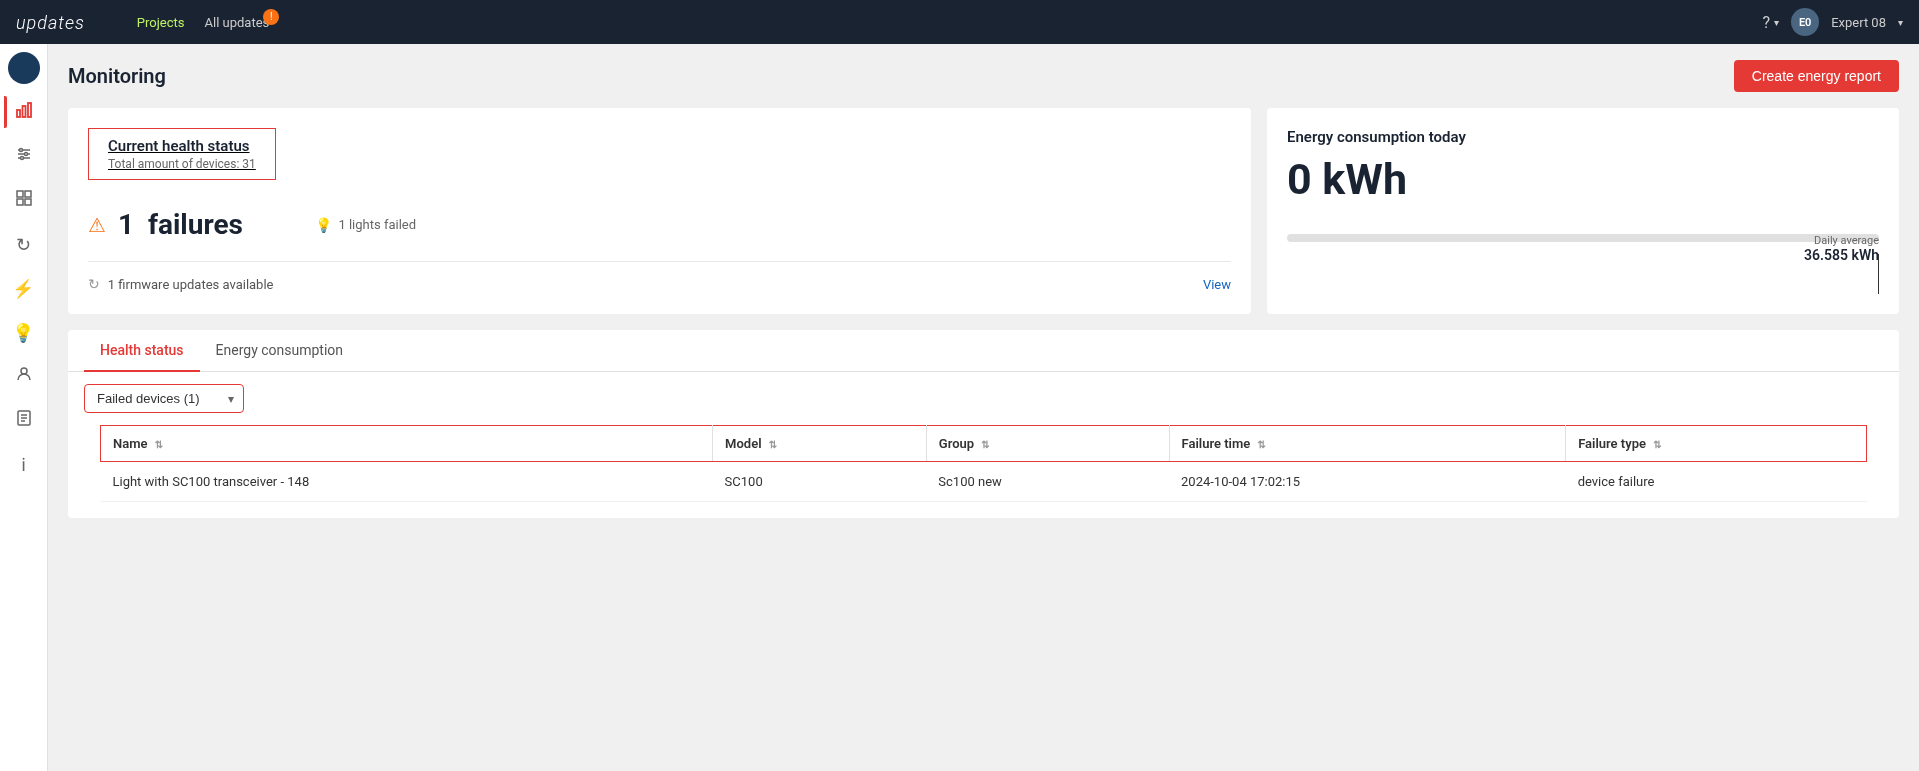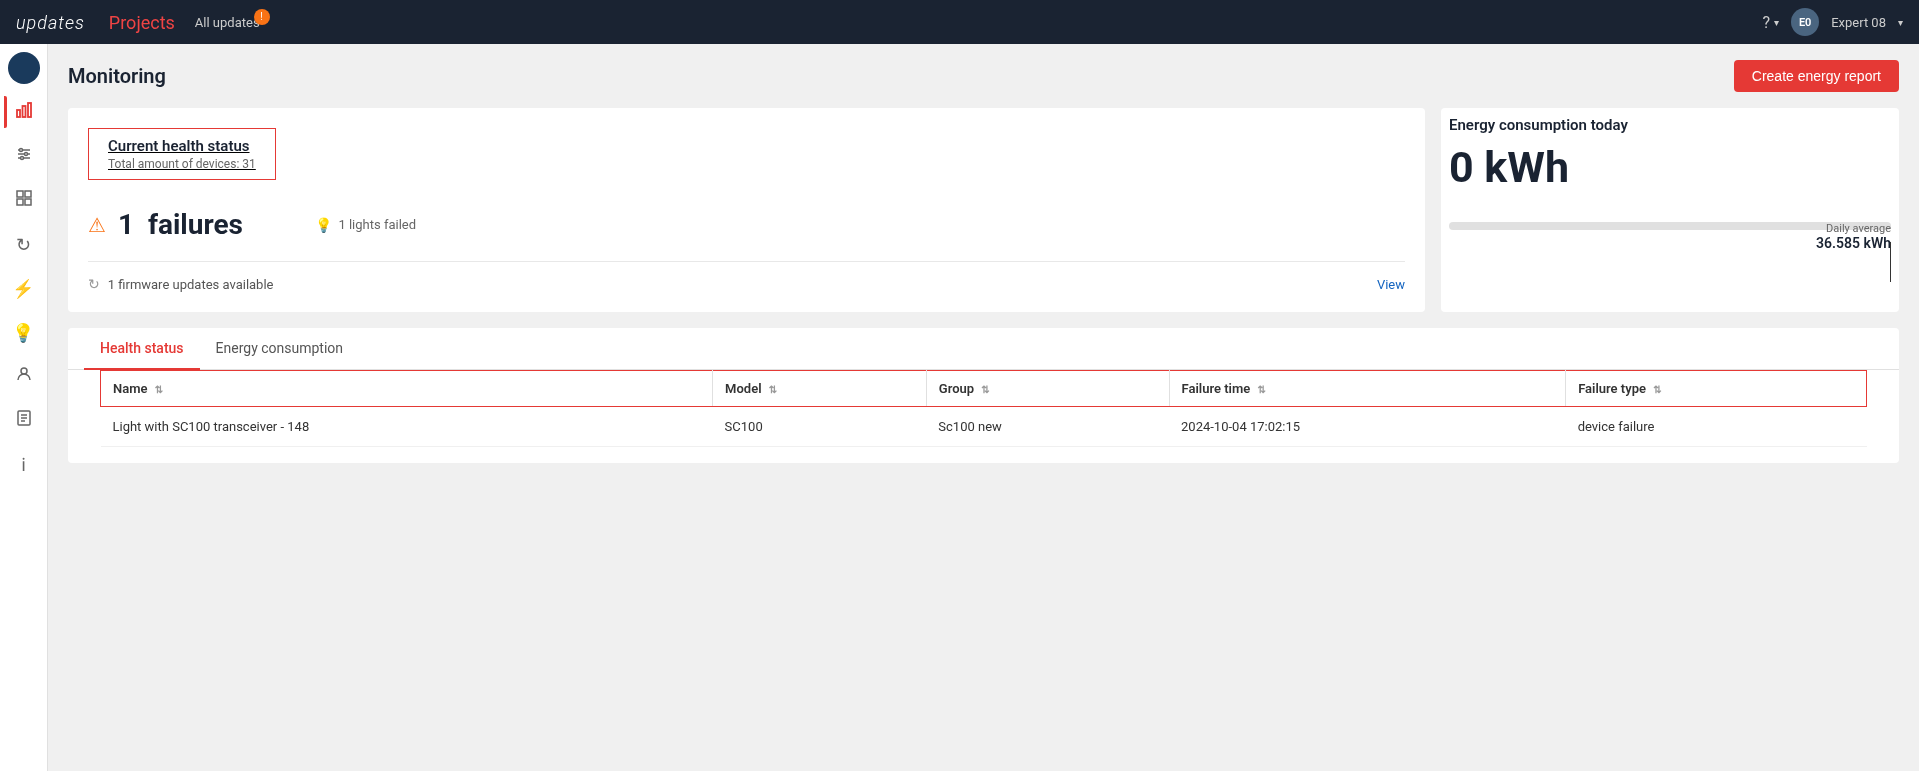--- a/index.html
+++ b/index.html
@@ -23,24 +23,25 @@
       color: #fff;
       letter-spacing: 1px;
       font-style: italic;
     }
     .topnav-links {
       display: flex;
       gap: 20px;
       align-items: center;
     }
     .topnav-link {
-      color: #ef4444;
-      font-size: 18px;
+      color: #bef264;
+      font-size: 13px;
       cursor: pointer;
       text-decoration: none;
+      margin-left: 28px;
     }
     .topnav-updates {
       position: relative;
       color: #ccc;
       font-size: 13px;
       cursor: pointer;
     }
     .badge {
       position: absolute;
       top: -6px;
@@ -241,22 +242,22 @@
       color: #1565c0;
       font-size: 13px;
       cursor: pointer;
       text-decoration: none;
     }
 
     
     .energy-card {
       background: #fff;
       border-radius: 4px;
-      width: 458px;
-      padding: 8px;
+      width: 632px;
+      padding: 20px;
       min-height: 200px;
     }
     .energy-title {
       font-size: 15px;
       font-weight: 600;
       color: #1a2332;
       margin-bottom: 8px;
     }
     .energy-value {
       font-size: 43px;
@@ -531,20 +532,29 @@
       </div>
     </div>
 
     <div class="bottom-section">
 
       <div class="tabs-bar">
         <div class="tab-item active">Health status</div>
         <div class="tab-item">Energy consumption</div>
       </div>
 
+      <div class="filter-row">
+        <div class="dropdown-wrapper">
+          <select class="dropdown-select">
+            <option value="failed">Failed devices (1)</option>
+            <option value="all">All devices</option>
+            <option value="ok">OK devices</option>
+          </select>
+        </div>
+      </div>
 
       <div class="table-wrapper">
         <table class="devices-table">
           <thead>
             <tr class="table-header-row">
               <th>
                 <span>Name</span>
                 <span class="sort-icon">⇅</span>
               </th>
               <th>

